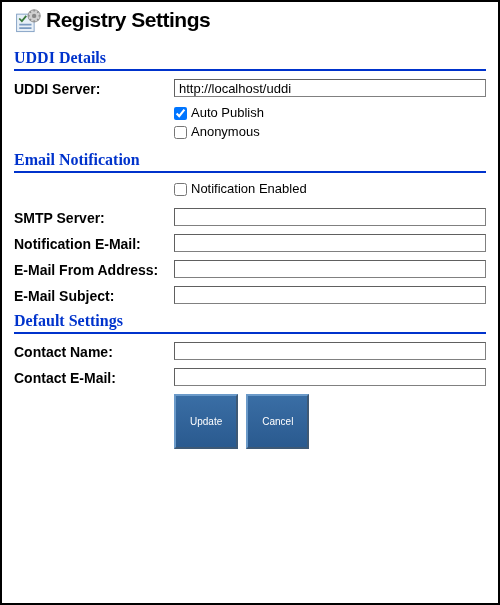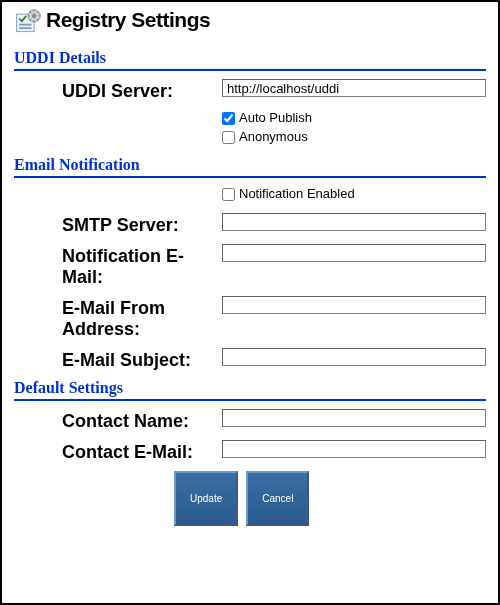--- a/index.html
+++ b/index.html
@@ -44,23 +44,22 @@
   }
   .row {
     display: flex;
     align-items: flex-start;
     margin-bottom: 8px;
   }
   .label-col {
     width: 160px;
     flex: none;
     font-weight: bold;
-    font-size: 18px;
+    font-size: 14px;
     padding-top: 2px;
-    margin-left: 48px;
   }
   .field-col {
     flex: 1;
   }
   .txt {
     width: 100%;
     border: 1px solid #808080;
     border-top-color: #606060;
     border-left-color: #606060;
     height: 16px;

